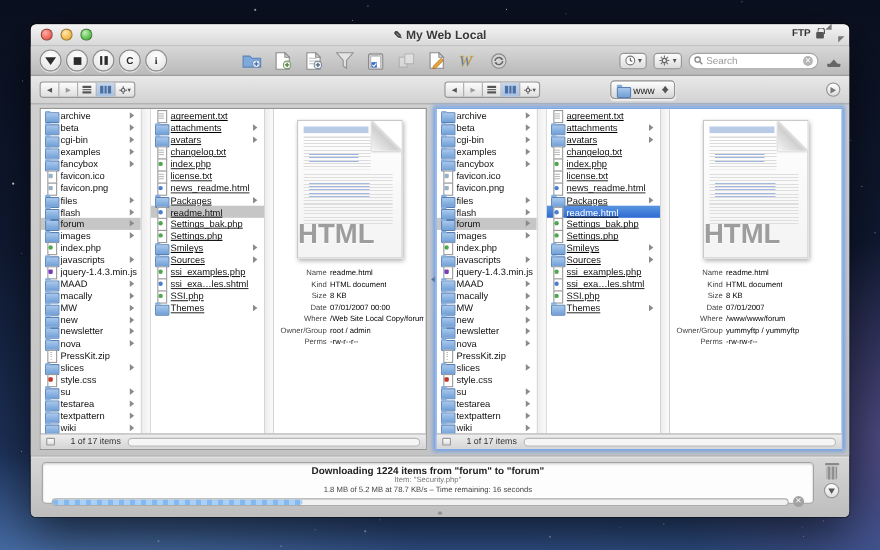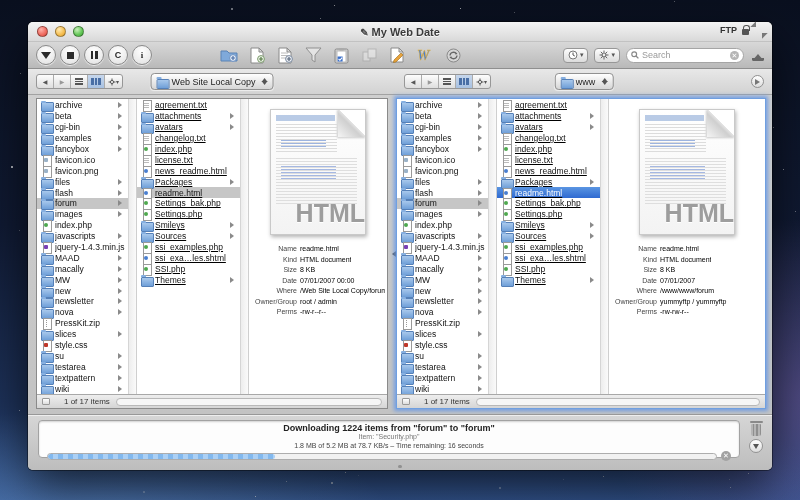--- a/index.html
+++ b/index.html
@@ -135,21 +135,21 @@
     border:1px solid #c9c9c9;box-shadow:1px 2px 4px rgba(0,0,0,.3);overflow:hidden;flex:0 0 auto;}
   .docicon .titlebarline{position:absolute;left:5px;top:5px;right:30px;height:6px;background:#b9cbe6;}
   .docicon .tl2{position:absolute;left:5px;top:14px;right:28px;height:30px;
     background:repeating-linear-gradient(#dcdcdc 0 1px,transparent 1px 3px);}
   .docicon .bluelines{position:absolute;left:10px;top:30px;width:45px;height:8px;
     background:repeating-linear-gradient(#9db4e0 0 1px,transparent 1px 3px);}
   .docicon .tl3{position:absolute;left:5px;top:48px;right:8px;height:48px;
     background:repeating-linear-gradient(#dedede 0 1px,transparent 1px 3px);}
   .docicon .bluelines2{position:absolute;left:10px;top:56px;width:55px;height:14px;
     background:repeating-linear-gradient(#a5b8e2 0 1px,transparent 1px 3px);}
-  .docicon .bigword{position:absolute;left:0;right:0;bottom:6px;text-align:right;font-size:25px;font-weight:bold;
+  .docicon .bigword{position:absolute;left:0;right:0;bottom:6px;text-align:left;font-size:25px;font-weight:bold;
     color:#9d9d9d;letter-spacing:0px;text-shadow:0 1px 0 #fff;}
   .docicon .fold{position:absolute;top:-1px;right:-1px;width:28px;height:28px;
     background:linear-gradient(225deg,#fff 0 49%,#e3e3e3 50%,#cfcfcf 58%,#f5f5f5 100%);
     box-shadow:-1px 1px 2px rgba(0,0,0,.2);}
   .details{margin-top:9px;width:100%;padding:0 2px;}
   .drow{display:flex;font-size:7px;line-height:10.5px;white-space:nowrap;}
   .dlabel{width:46px;text-align:right;color:#444;margin-right:3px;flex:0 0 auto;}
   .dvalue{color:#000;overflow:hidden;}
 
   .statusbar{height:14px;background:linear-gradient(#eee,#d5d5d5);border-top:1px solid #a8a8a8;
@@ -340,21 +340,21 @@
   </div>
 
 <div class="window">
 
   <div class="titlebar">
     <div class="lights">
       <span class="light red"></span>
       <span class="light yellow"></span>
       <span class="light green"></span>
     </div>
-    <div class="title"><span class="appglyph">✎</span><span>My Web Date</span></div>
+    <div class="title"><span class="appglyph">✎</span><span>My Web Local</span></div>
     <div class="tb-corner">
       <span class="proto">FTP</span>
       <span class="lock"></span>
       <span class="fsarrows"></span>
     </div>
   </div>
 
   <div class="toolbar">
     <span class="roundbtn">
         <span class="tri"></span>
@@ -486,28 +486,20 @@
               <i></i>
             </span>
           </span>
         <span>
           <svg width="8" height="8">
               <circle cx="4" cy="4" r="1.6" fill="none" stroke="#555"></circle>
               <path d="M4 0.5 v1.5 M4 6 v1.5 M0.5 4 h1.5 M6 4 h1.5" stroke="#555"></path>
             </svg>▾
         </span>
       </div>
-      <span class="popup">
-        <span class="ic ic-folder"></span>
-        <span class="plabel">Web Site Local Copy</span>
-        <span class="spin">
-            <i class="up"></i>
-            <i class="dn"></i>
-          </span>
-      </span>
     </div>
     <div class="ph right">
       <div class="seg">
         <span>◀</span>
         <span style="color:#999;">▶</span>
         <span>
             <span class="listglyph">
               <i></i>
               <i></i>
               <i></i>

